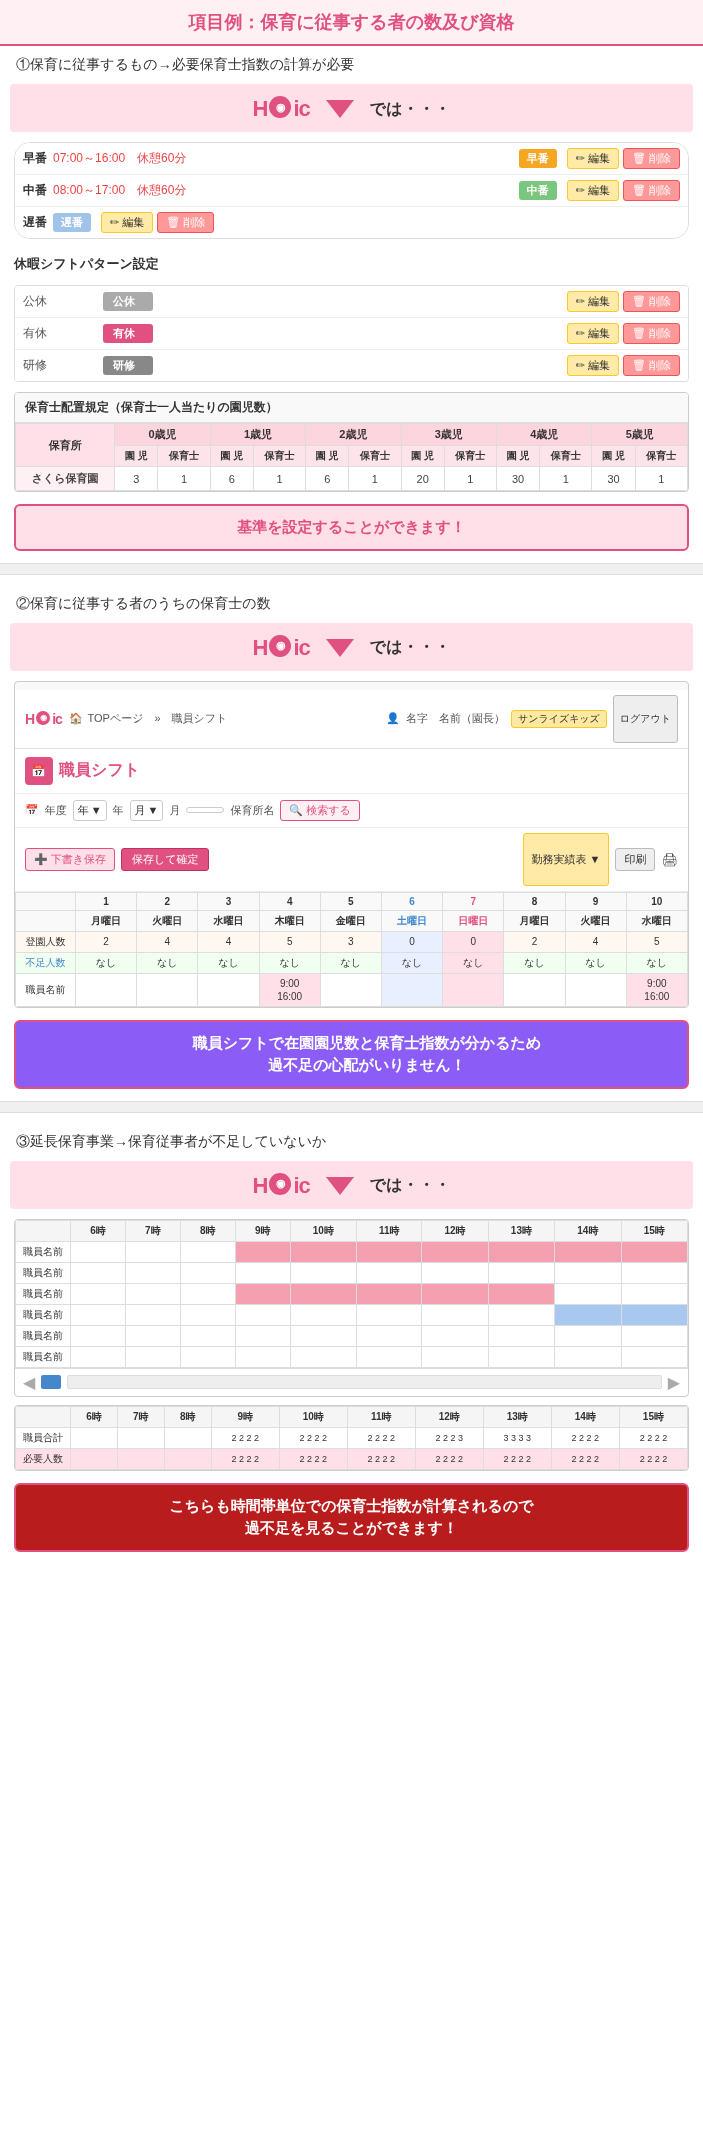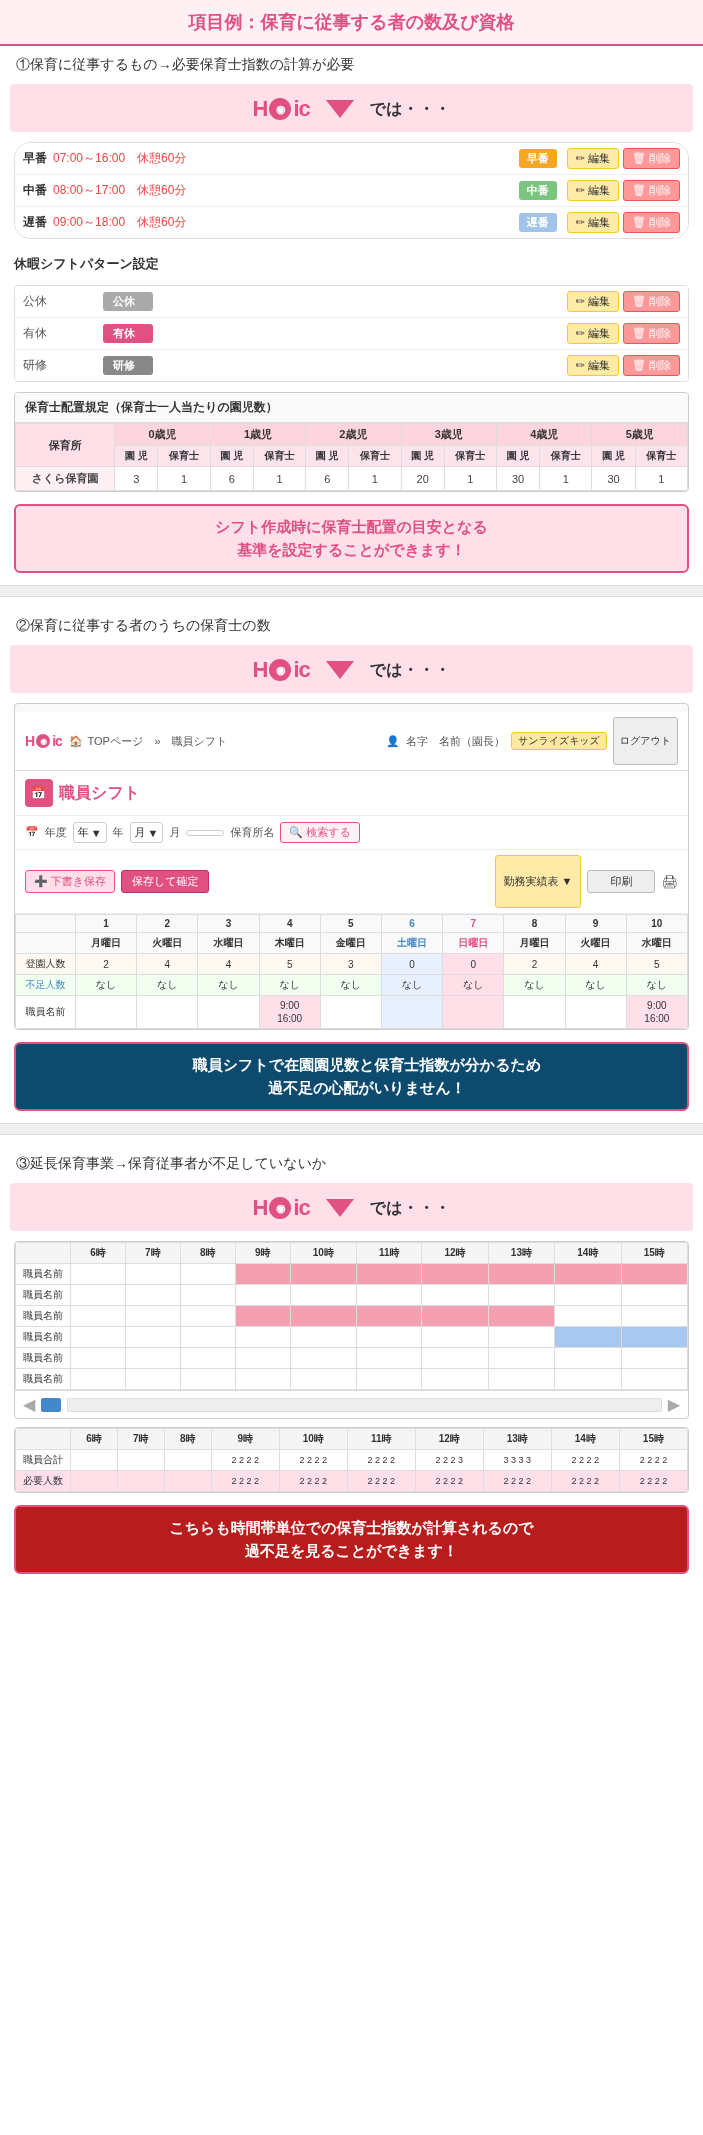--- a/index.html
+++ b/index.html
@@ -35,21 +35,20 @@
       padding: 12px 0 10px;
       margin: 0 10px 10px;
       border-radius: 4px;
       display: flex;
       align-items: center;
       justify-content: center;
       gap: 8px;
     }
     .hoic-logo {
       display: inline-flex;
-      align-items: center;
       font-size: 22px;
       font-weight: bold;
       color: #e05080;
       letter-spacing: -1px;
     }
     .hoic-logo .ico-circle {
       width: 22px;
       height: 22px;
       border-radius: 50%;
       background: #e05080;
@@ -392,21 +391,21 @@
       border-radius: 3px;
       padding: 18px 8px;
       font-size: 11px;
       color: #333;
       cursor: pointer;
     }
     .btn-print {
       background: #eee;
       border: 1px solid #bbb;
       border-radius: 3px;
-      padding: 3px 22px;
+      padding: 3px 8px;
       font-size: 11px;
       color: #333;
       cursor: pointer;
     }
     
     .shift-table {
       width: 100%;
       border-collapse: collapse;
       font-size: 10px;
       background: #fff;
@@ -546,21 +545,20 @@
   <div class="shift-row">
     <span class="shift-label">中番</span>
     <span class="shift-time">08:00～17:00　休憩60分</span>
     <span class="shift-badge badge-chuhan">中番</span>
     <button class="btn-edit">✏ <span>編集</span></button>
     <button class="btn-delete">🗑 <span>削除</span></button>
   </div>
 
   <div class="shift-row">
     <span class="shift-label">遅番</span>
-    <span class="shift-time">09:00～18:00　休憩60分</span>
     <span class="shift-badge badge-oban">遅番</span>
     <button class="btn-edit">✏ <span>編集</span></button>
     <button class="btn-delete">🗑 <span>削除</span></button>
   </div>
 </div>
 
 <div class="subsection-title">休暇シフトパターン設定</div>
 
 <div class="pattern-section">
   <div class="pattern-row">
@@ -628,21 +626,20 @@
         <td>30</td>
         <td>1</td>
         <td>30</td>
         <td>1</td>
       </tr>
     </tbody>
   </table>
 </div>
 
 <div class="message-box">
-  <p>シフト作成時に保育士配置の目安となる</p>
   <p>基準を設定することができます！</p>
 </div>
 
 <div class="section-divider"></div>
 
 <div class="section-intro">②保育に従事する者のうちの保育士の数</div>
 
 <div class="hoic-banner">
   <span class="hoic-logo">
     H<span class="ico-circle">◉</span>ic
@@ -765,21 +762,21 @@
         <td class="td-sat"></td>
         <td class="td-sun"></td>
         <td></td>
         <td></td>
         <td class="shift-time-cell">9:00<br>16:00</td>
       </tr>
     </tbody>
   </table>
 </div>
 
-<div class="message-box" style="background:#0c4a6e;padding-left:47px;">
+<div class="message-box" style="background:#8b5cf6;padding-left:47px;">
   <p style="color:#fff;">職員シフトで在園園児数と保育士指数が分かるため</p>
   <p style="color:#fff;">過不足の心配がいりません！</p>
 </div>
 
 <div class="section-divider"></div>
 
 <div class="section-intro">③延長保育事業→保育従事者が不足していないか</div>
 
 <div class="hoic-banner">
   <span class="hoic-logo">

